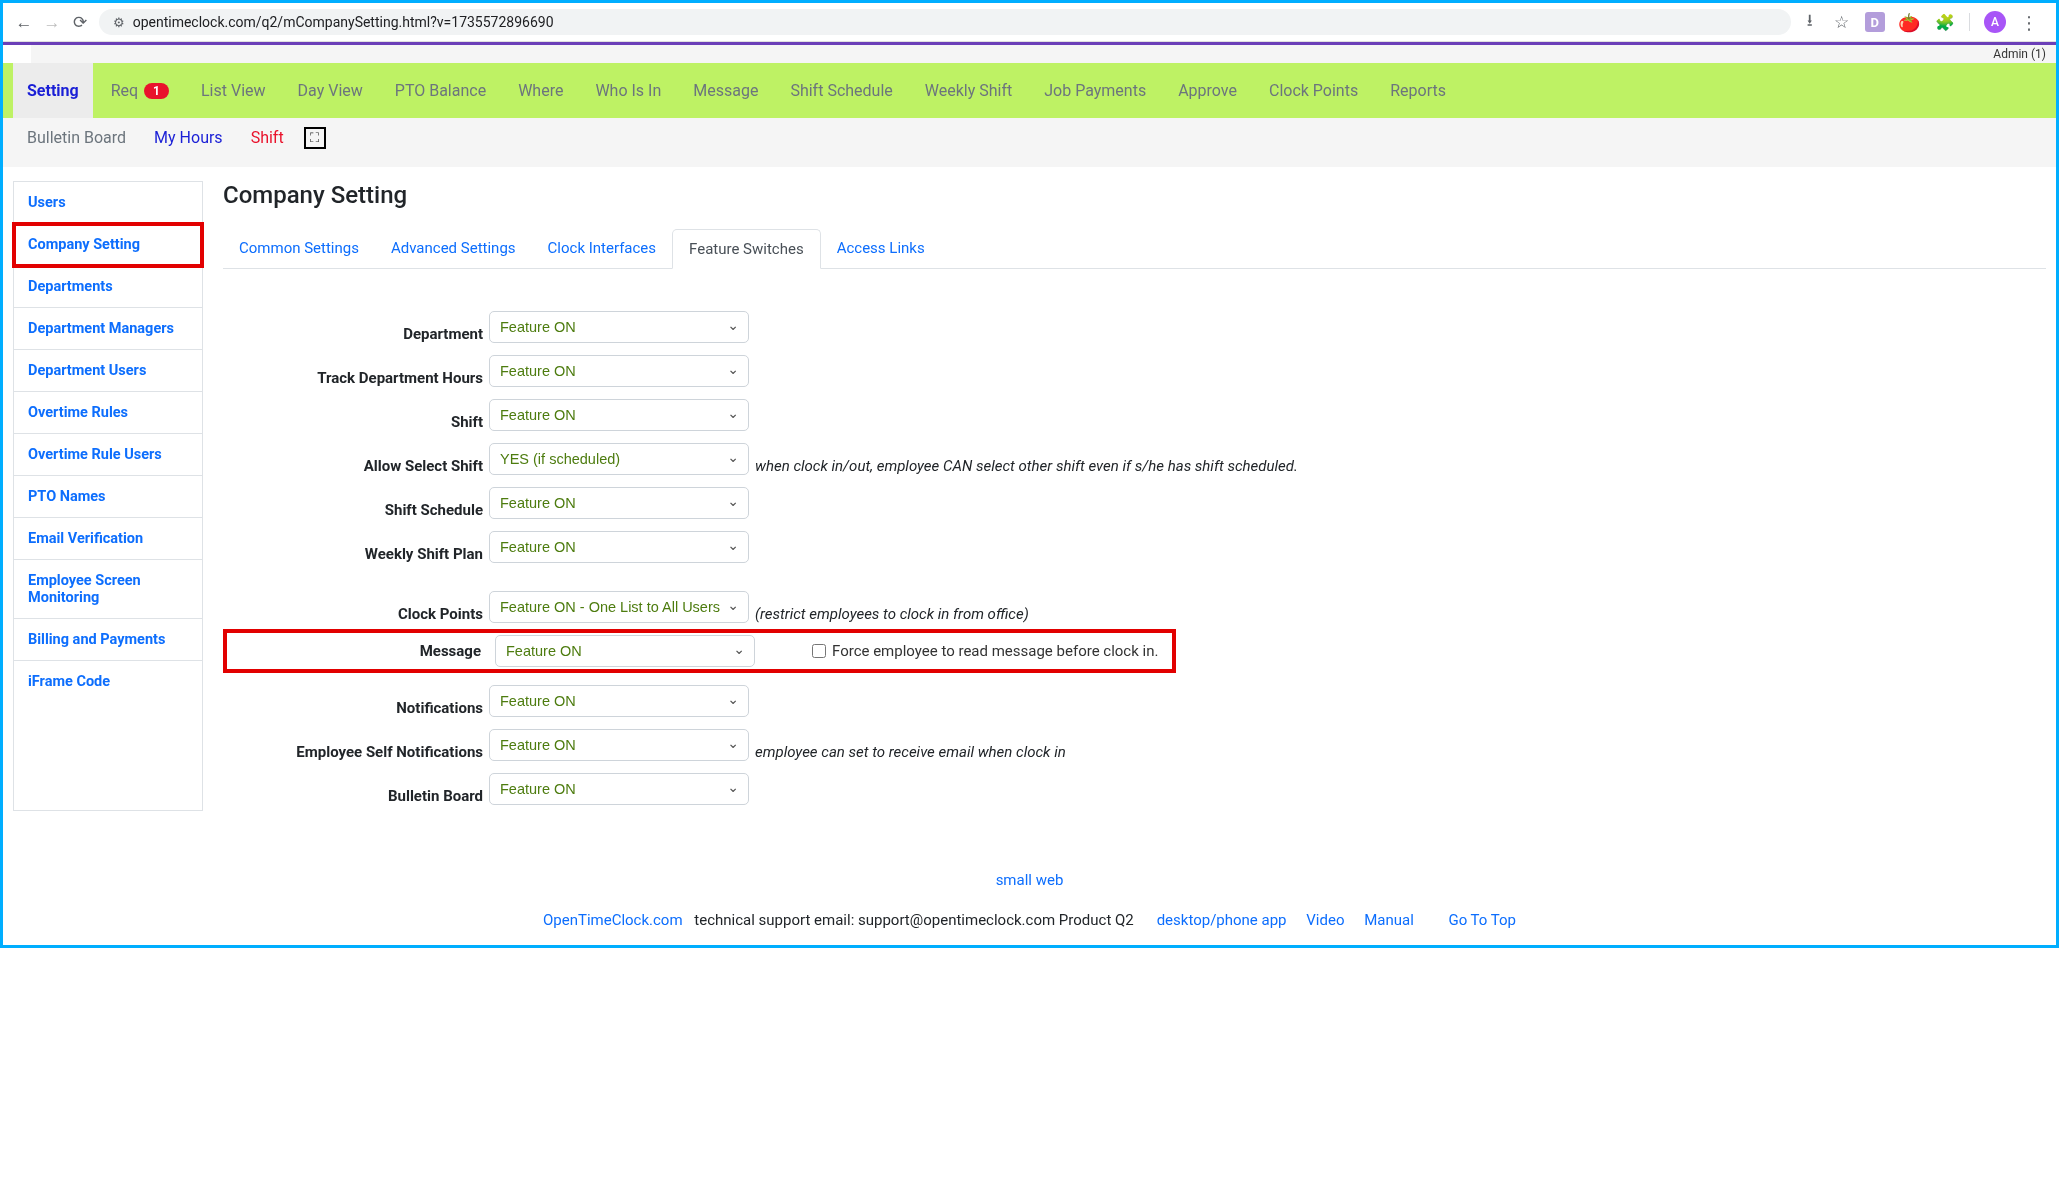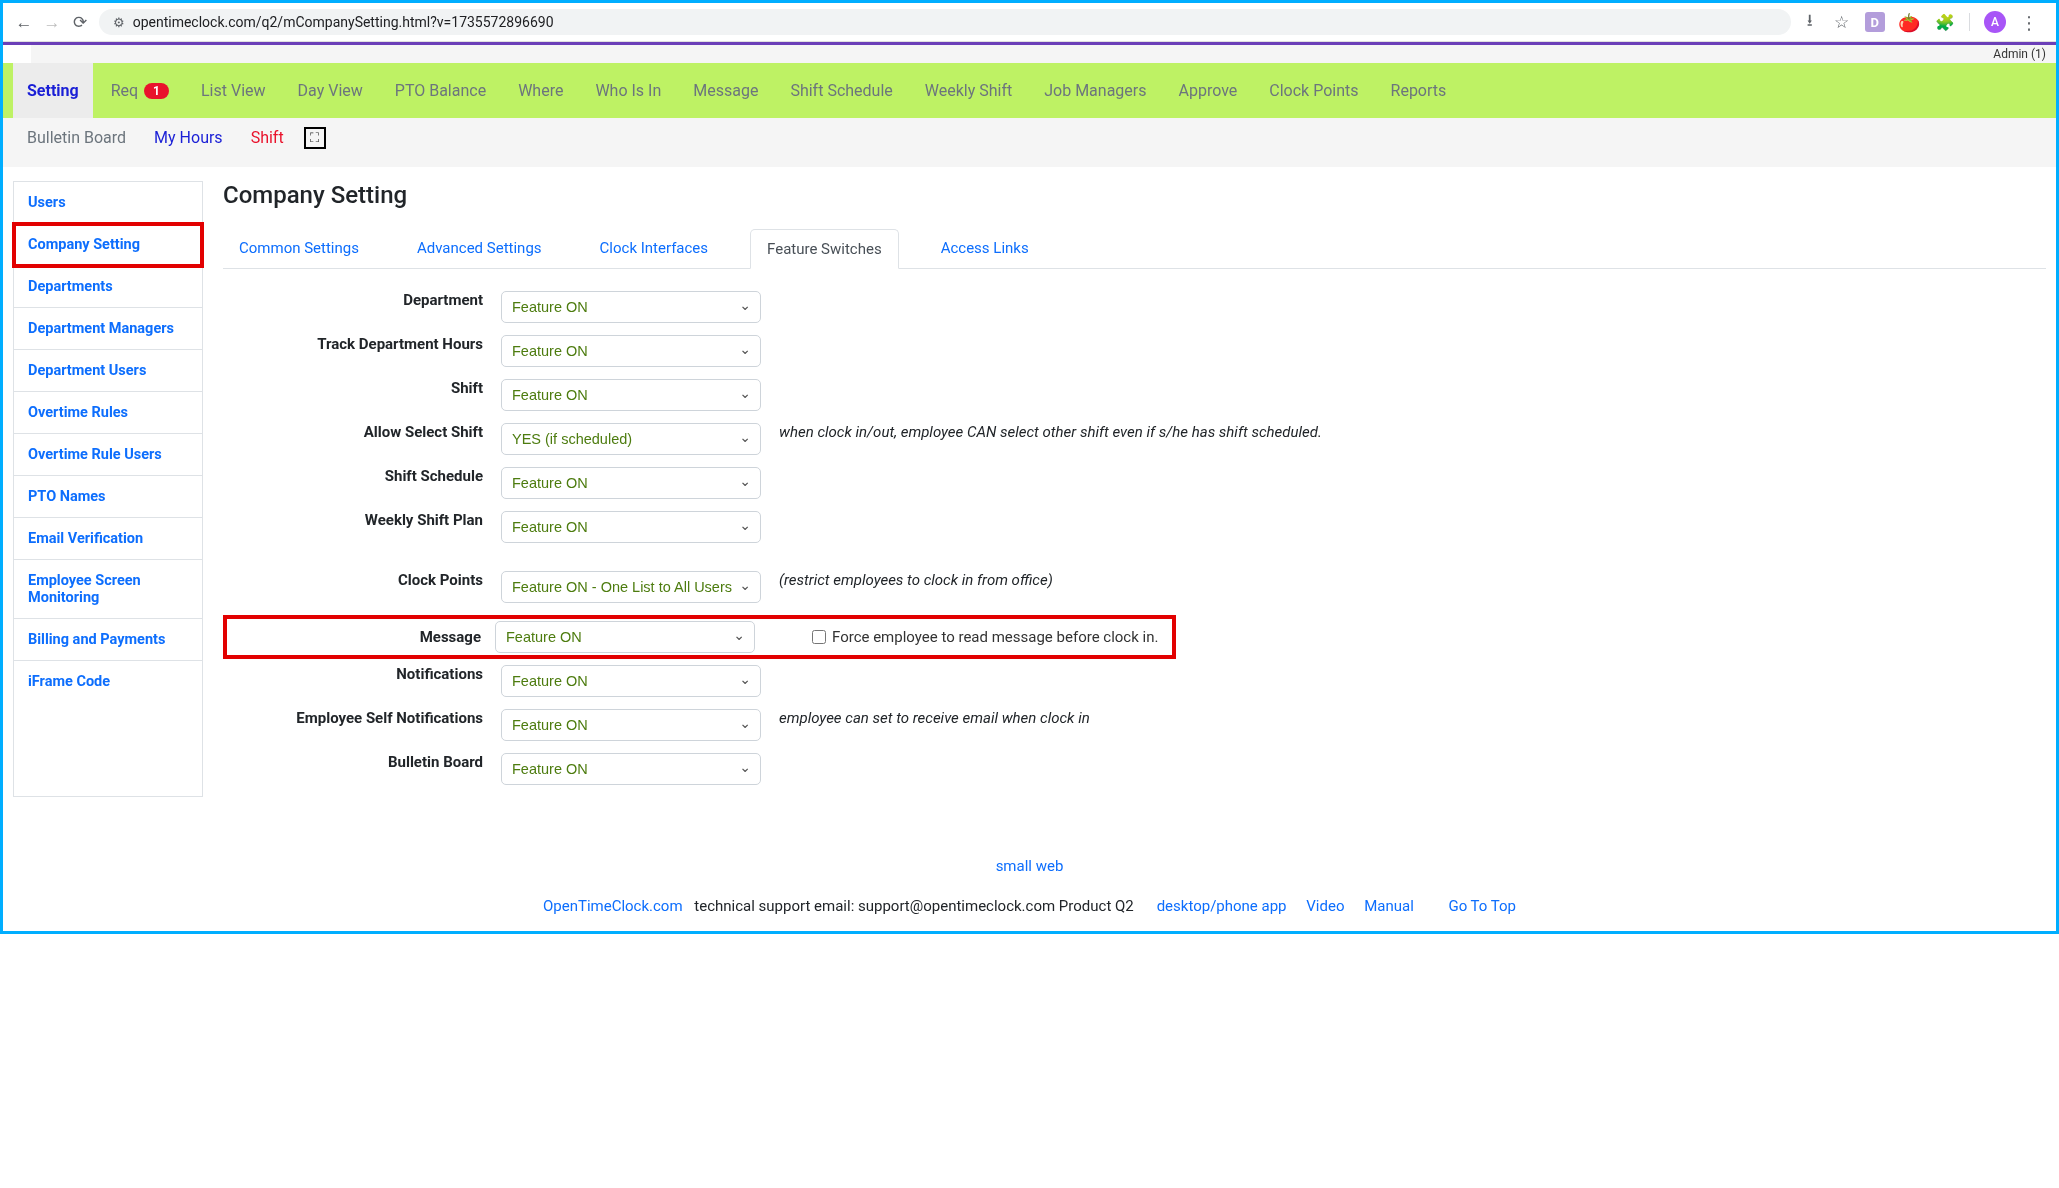--- a/index.html
+++ b/index.html
@@ -63,26 +63,26 @@
   .sidebar { width:190px; flex-shrink:0; border:1px solid #dee2e6; background:#fff;}
   .side-item {
     padding:12px 14px; color:#0d6efd; font-weight:700; font-size:14.5px;
     border-bottom:1px solid #dee2e6; cursor:pointer;
   }
   .side-item:last-child { border-bottom:none; }
   .side-item.red-box { outline:4px solid #e20000; outline-offset:-2px; }
 
   .content { flex:1; }
   .page-title { font-size:24px; color:#212529; margin-bottom:20px; font-weight:500;}
-  .tabs { display:flex; border-bottom:1px solid #dee2e6; margin-bottom:22px;gap:26px; }
+  .tabs { display:flex; border-bottom:1px solid #dee2e6; margin-bottom:36px; }
   .tab { padding:10px 16px; color:#0d6efd; cursor:pointer; font-size:15px;}
   .tab.active { color:#495057; border:1px solid #dee2e6; border-bottom:1px solid #fff; border-radius:5px 5px 0 0; margin-bottom:-1px; background:#fff;}
 
   .form { max-width:1180px; }
-  .form-row { display:flex; align-items:flex-start; gap:18px; margin-bottom:6px; min-height:38px;}
+  .form-row { display:flex; align-items:flex-end; gap:6px; margin-bottom:6px; min-height:38px;}
   .form-label { width:260px; text-align:right; font-weight:700; color:#212529; font-size:15px;}
   .form-select {
     width:260px; padding:7px 10px; border:1px solid #ced4da; border-radius:5px;
     font-size:14.5px; color:#4d7c0f; background:#fff; appearance:none; position:relative;
   }
   .select-wrap { position:relative; width:260px; }
   .select-wrap::after {
     content:"⌄"; position:absolute; right:10px; top:6px; color:#555; font-size:14px; pointer-events:none;
   }
   .form-help { font-style:italic; color:#212529; font-size:15px; }
@@ -133,21 +133,21 @@
     <span class="badge-red">1</span>
   </div>
   <div class="topnav-item">List View</div>
   <div class="topnav-item">Day View</div>
   <div class="topnav-item">PTO Balance</div>
   <div class="topnav-item">Where</div>
   <div class="topnav-item">Who Is In</div>
   <div class="topnav-item">Message</div>
   <div class="topnav-item">Shift Schedule</div>
   <div class="topnav-item">Weekly Shift</div>
-  <div class="topnav-item">Job Managers</div>
+  <div class="topnav-item">Job Payments</div>
   <div class="topnav-item">Approve</div>
   <div class="topnav-item">Clock Points</div>
   <div class="topnav-item">Reports</div>
 </div>
 
 <div class="topnav-row2">
   <div class="topnav-item">Bulletin Board</div>
   <div class="topnav-item myhours">My Hours</div>
   <div class="topnav-item exit">Shift</div>
   <div class="fullscreen-icon">⛶</div>

